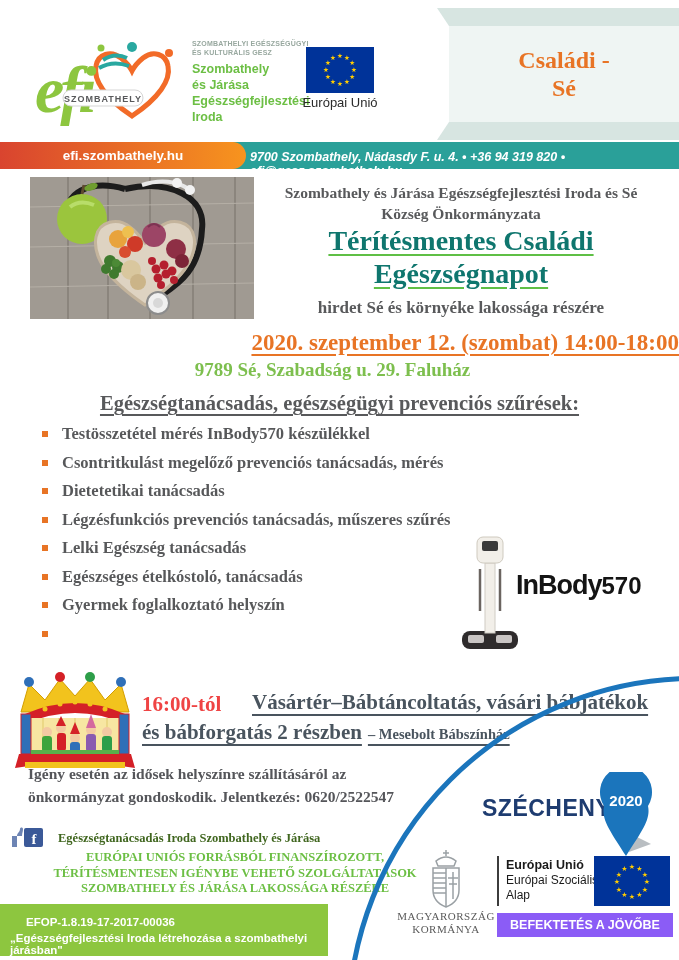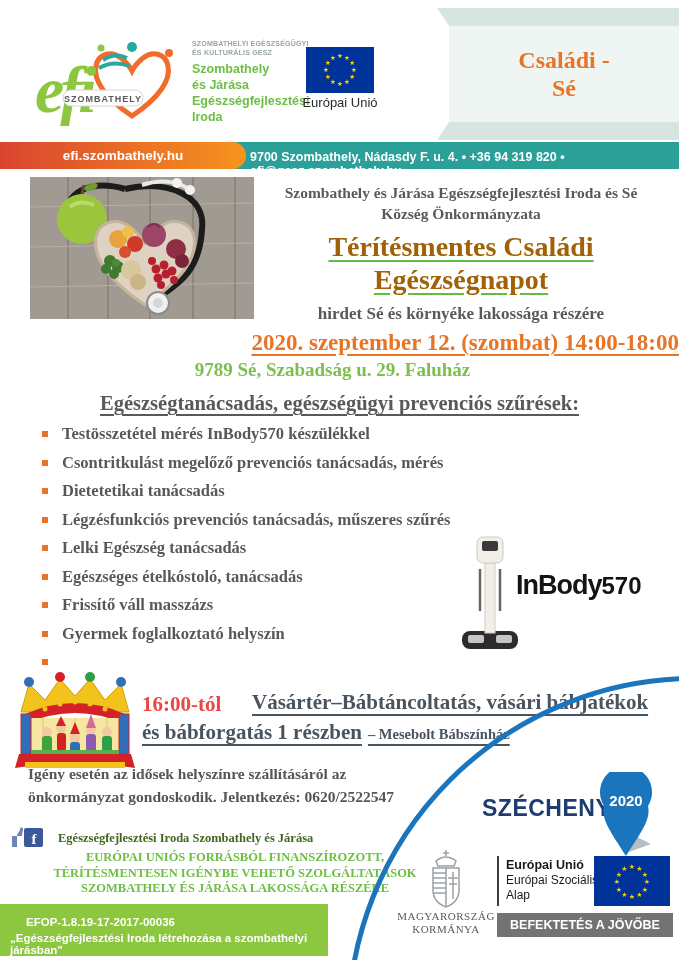--- a/index.html
+++ b/index.html
@@ -18,26 +18,26 @@
   .orgline{font-size:12.5px;font-weight:bold;color:#6cbf44;line-height:15px;margin-top:1px;}
   .eu-label{left:296px;top:95px;width:88px;text-align:center;font-family:"Liberation Sans",sans-serif;
       font-size:13px;color:#2b2b2b;}
   
   .teal-bar{left:0;top:142px;width:679px;height:27px;background:#2aa099;}
   .orange-pill{left:0;top:142px;width:246px;height:27px;border-radius:0 14px 14px 0;
       background:linear-gradient(90deg,#d9442f,#f7941e);z-index:2;
       display:flex;align-items:center;justify-content:center;color:#fff;
       font-family:"Liberation Sans",sans-serif;font-weight:bold;font-size:13.5px;}
   .bar-info{left:250px;top:142px;width:425px;height:44px;display:flex;align-items:center;justify-content:center;
-      color:#fff;font-family:"Liberation Sans",sans-serif;font-weight:bold;font-size:12.5px;}
+      color:#fff;font-family:"Liberation Sans",sans-serif;font-weight:bold;font-size:12.5px;font-style:italic;}
   
   .intro{left:255px;top:182px;width:412px;text-align:center;color:#58595b;}
   .intro-org{font-size:15.5px;font-weight:bold;line-height:21px;}
-  .intro-title{font-size:28px;font-weight:bold;color:#a16207;line-height:33px;
-      text-decoration:underline;text-decoration-color:#5fbf45;text-underline-offset:4px;margin-top:6px;}
+  .intro-title{font-size:28px;font-weight:bold;color:#0f766e;line-height:33px;
+      text-decoration:underline;text-decoration-color:#5fbf45;text-underline-offset:4px;margin-top:0;}
   .intro-sub{font-size:17px;font-weight:bold;margin-top:8px;}
   
   .ev-date{left:0;top:330px;width:679px;text-align:right;color:#e87425;font-weight:bold;font-size:23px;
       text-decoration:underline;text-underline-offset:4px;}
   .ev-loc{left:0;top:359px;width:665px;text-align:center;color:#7dbf4e;font-weight:bold;font-size:19px;}
   .svc-head{left:0;top:392px;width:679px;text-align:center;color:#58595b;font-weight:bold;font-size:20.5px;
       text-decoration:underline;text-underline-offset:4px;}
   
   ul.svc{left:40px;top:420px;margin:0;padding:0;list-style:none;width:560px;}
   ul.svc li{display:flex;align-items:center;height:28.5px;color:#57585a;font-weight:bold;font-size:16.5px;}
@@ -63,21 +63,21 @@
   .efop{left:0;top:904px;width:328px;height:52px;background:#8dc63f;z-index:2;
       font-family:"Liberation Sans",sans-serif;color:#fff;font-weight:bold;font-size:11.5px;}
   .efop .code{position:absolute;left:26px;top:12px;}
   .efop .title{position:absolute;left:10px;top:28px;}
   .gov-text{left:390px;top:910px;width:112px;text-align:center;color:#5a5a5a;font-size:11px;
       line-height:13px;letter-spacing:.5px;z-index:3;}
   .vrule{left:497px;top:856px;width:2px;height:50px;background:#3c3c3c;z-index:3;}
   .eu-block{left:506px;top:858px;font-family:"Liberation Sans",sans-serif;font-size:12px;color:#1a1a1a;
       line-height:15px;z-index:3;}
   .eu-block .b{font-weight:bold;font-size:12.5px;}
-  .invest{left:497px;top:913px;width:176px;height:24px;background:#737373;color:#fff;z-index:3;
+  .invest{left:497px;top:913px;width:176px;height:24px;background:#8b5cf6;color:#fff;z-index:3;
       font-family:"Liberation Sans",sans-serif;font-weight:bold;font-size:12.5px;
       display:flex;align-items:center;justify-content:center;}
   .z3{z-index:3;}
 </style>
 </head>
 <body>
 
 <div id="page">
 
   <svg class="abs" style="left:35px;top:28px;" width="150" height="106" viewBox="0 0 150 106">
@@ -216,24 +216,20 @@
         <span class="sq"></span>
         <span>Légzésfunkciós prevenciós tanácsadás, műszeres szűrés</span>
       </li>
     <li>
         <span class="sq"></span>
         <span>Lelki Egészség tanácsadás</span>
       </li>
     <li>
         <span class="sq"></span>
         <span>Egészséges ételkóstoló, tanácsadás</span>
-      </li>
-    <li>
-        <span class="sq"></span>
-        <span>Frissítő váll masszázs</span>
       </li>
     <li>
         <span class="sq"></span>
         <span>Gyermek foglalkoztató helyszín</span>
       </li>
     <li>
         <span class="sq"></span>
       </li>
   </ul>
 
@@ -291,21 +287,21 @@
     <rect x="16" y="78" width="88" height="4" fill="#58b04a"></rect>
     <rect x="4" y="82" width="112" height="8" fill="#d42027"></rect>
     <polygon points="4,82 0,96 14,94" fill="#d42027"></polygon>
       <polygon points="116,82 120,96 106,94" fill="#d42027"></polygon>
     <rect x="10" y="90" width="100" height="6" fill="#f2c31d"></rect>
   </svg>
 
   <div class="abs prog-time">16:00-tól</div>
   <div class="abs prog-t1">Vásártér–Bábtáncoltatás, vásári bábjátékok</div>
   <div class="abs prog-l2">
-    <span>és bábforgatás 1 részben</span><span class="suffix">– Mesebolt Bábszínház</span>
+    <span>és bábforgatás 2 részben</span><span class="suffix">– Mesebolt Bábszínház</span>
   </div>
 
   <div class="abs transport">
     <div>Igény esetén az idősek helyszínre szállításáról az</div>
     <div>önkormányzat gondoskodik. Jelentkezés: 0620/2522547</div>
   </div>
 
   <div class="abs arc"></div>
 
   <div class="abs szech-text">SZÉCHENYI</div>
@@ -314,21 +310,21 @@
     <path d="M29 84 C 14 60 4 48 7 34 A 26 26 0 1 1 51 34 C 54 48 44 60 29 84 Z" fill="#1b75bc"></path>
     <text x="29" y="34" font-size="15" font-weight="bold" fill="#ffffff" text-anchor="middle" font-family="Liberation Sans,sans-serif">2020</text>
   </svg>
 
   <svg class="abs" style="left:10px;top:826px;" width="42" height="22" viewBox="0 0 42 22">
     <path d="M2 10 h5 v11 H2 Z" fill="#6d84b4"></path>
     <path d="M7 10 C 7 7 10 6 10 3 C 10 1 13 1 13 3 C 13 6 12 7 12 10 Z" fill="#6d84b4"></path>
     <rect x="14" y="2" width="19" height="19" rx="2" fill="#3b5998"></rect>
     <text x="24" y="18" font-size="15" font-weight="bold" fill="#ffffff" text-anchor="middle" font-family="Liberation Serif,serif">f</text>
   </svg>
-  <div class="abs fb-label">Egészségfejlesztési Iroda Szombathely és Járása</div>
+  <div class="abs fb-label">Egészségtanácsadás Iroda Szombathely és Járása</div>
 
   <div class="abs funding">
     <div>EURÓPAI UNIÓS FORRÁSBÓL FINANSZÍROZOTT,</div>
     <div>TÉRÍTÉSMENTESEN IGÉNYBE VEHETŐ SZOLGÁLTATÁSOK</div>
     <div>SZOMBATHELY ÉS JÁRÁSA LAKOSSÁGA RÉSZÉRE</div>
   </div>
 
   <div class="abs efop">
     <div class="code">EFOP-1.8.19-17-2017-00036</div>
     <div class="title">„Egészségfejlesztési Iroda létrehozása a szombathelyi járásban"</div>

